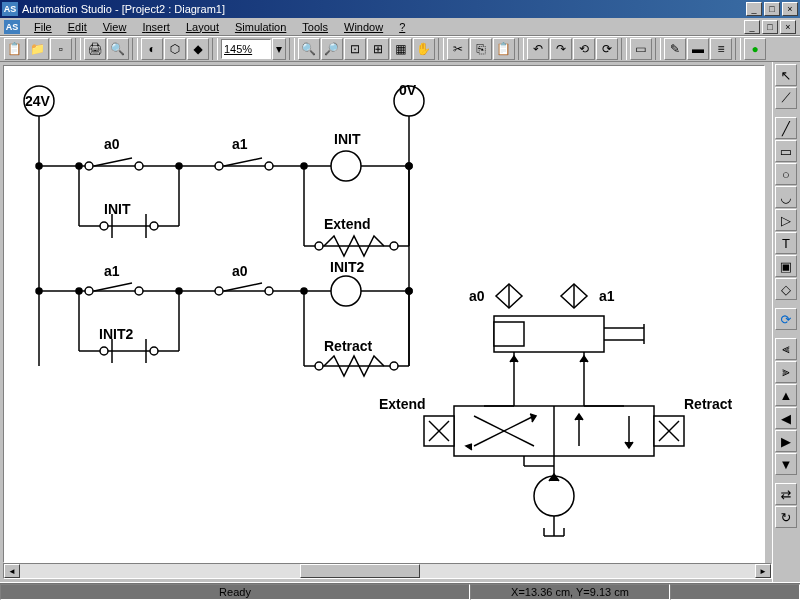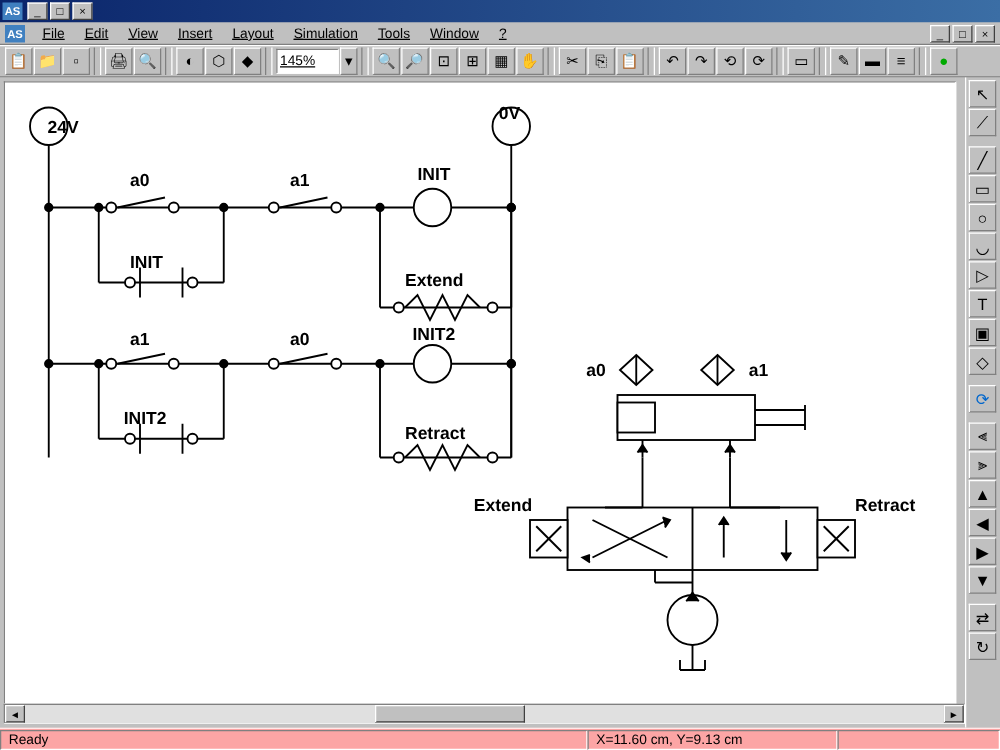--- a/index.html
+++ b/index.html
@@ -21,32 +21,33 @@
 .workspace { position: relative; display: flex; height: 520px; }
 .canvas-area { flex: 1; position: relative; background: #c0c0c0; padding: 3px 0 3px 3px; }
 .canvas { background: white; width: 762px; height: 498px; border: 1px solid; border-color: #808080 #fff #fff #808080; position: relative; overflow: hidden; }
 .scroll-h { position: absolute; bottom: 3px; left: 3px; right: 0; height: 16px; background: #c0c0c0; border: 1px solid; border-color: #808080 #fff #fff #808080; display: flex; }
 .scroll-btn { width: 16px; height: 14px; background: #c0c0c0; border: 1px solid; border-color: #fff #404040 #404040 #fff; font-size: 8px; display: flex; align-items: center; justify-content: center; cursor: pointer; }
 .scroll-track { flex: 1; background: #e0e0e0; position: relative; }
 .scroll-thumb { position: absolute; left: 280px; width: 120px; height: 14px; background: #c0c0c0; border: 1px solid; border-color: #fff #404040 #404040 #fff; cursor: pointer; }
 .sidebar { width: 28px; background: #c0c0c0; display: flex; flex-direction: column; padding: 2px; gap: 1px; border-left: 1px solid #fff; }
 .sbtn { width: 22px; height: 22px; border: 1px solid; border-color: #fff #808080 #808080 #fff; background: #c0c0c0; display: flex; align-items: center; justify-content: center; cursor: pointer; font-size: 13px; }
 .ssep { height: 6px; }
-.statusbar { height: 18px; background: #fca5a5; border-top: 1px solid #fff; display: flex; align-items: center; font-size: 11px; }
+.statusbar { height: 18px; background: #737373; border-top: 1px solid #fff; display: flex; align-items: center; font-size: 11px; text-align: center; }
 .status-cell { border: 1px solid; border-color: #808080 #fff #fff #808080; padding: 1px 6px; height: 16px; }
 .status-cell.main { width: 470px; }
 .status-cell.coord { width: 200px; }
 .diagram-label { position: absolute; font-family: Arial; font-weight: bold; font-size: 14px; }
 .diagram svg { position: absolute; top: 0; left: 0; }
 </style>
 </head>
 <body>
 
 <div class="titlebar">
   <span class="icon">AS</span>
+  <span class="title">Automation Studio - [Project2 : Diagram1]</span>
   <div class="winbtns">
     <div class="winbtn">_</div>
     <div class="winbtn">□</div>
     <div class="winbtn">×</div>
   </div>
 </div>
 
 <div class="menubar">
   <span class="appicon">AS</span>
   <span class="menuitem"><u>F</u>ile</span>
@@ -234,21 +235,21 @@
 
             <circle cx="550" cy="430" r="20" fill="white"></circle>
             <path d="M545 415 L550 408 L555 415" fill="black"></path>
             <line x1="550" y1="450" x2="550" y2="470"></line>
 
             <line x1="540" y1="470" x2="560" y2="470"></line>
               <line x1="540" y1="470" x2="540" y2="462"></line>
               <line x1="560" y1="470" x2="560" y2="462"></line>
           </g>
         </svg>
-        <div class="diagram-label" style="left:34px;top:27px">24V</div>
+        <div class="diagram-label" style="left:21px;top:27px">24V</div>
         <div class="diagram-label" style="left:395px;top:16px">0V</div>
         <div class="diagram-label" style="left:100px;top:70px">a0</div>
         <div class="diagram-label" style="left:228px;top:70px">a1</div>
         <div class="diagram-label" style="left:330px;top:65px">INIT</div>
         <div class="diagram-label" style="left:100px;top:135px">INIT</div>
         <div class="diagram-label" style="left:320px;top:150px">Extend</div>
         <div class="diagram-label" style="left:100px;top:197px">a1</div>
         <div class="diagram-label" style="left:228px;top:197px">a0</div>
         <div class="diagram-label" style="left:326px;top:193px">INIT2</div>
         <div class="diagram-label" style="left:95px;top:260px">INIT2</div>
@@ -289,15 +290,15 @@
     <div class="sbtn">▶</div>
     <div class="sbtn">▼</div>
     <div class="ssep"></div>
     <div class="sbtn">⇄</div>
     <div class="sbtn">↻</div>
   </div>
 </div>
 
 <div class="statusbar">
   <div class="status-cell main">Ready</div>
-  <div class="status-cell coord">X=11.60 cm, Y=9.13 cm</div>
+  <div class="status-cell coord">X=13.36 cm, Y=9.13 cm</div>
   <div class="status-cell" style="flex:1"></div>
 </div>
 
 </body></html>

